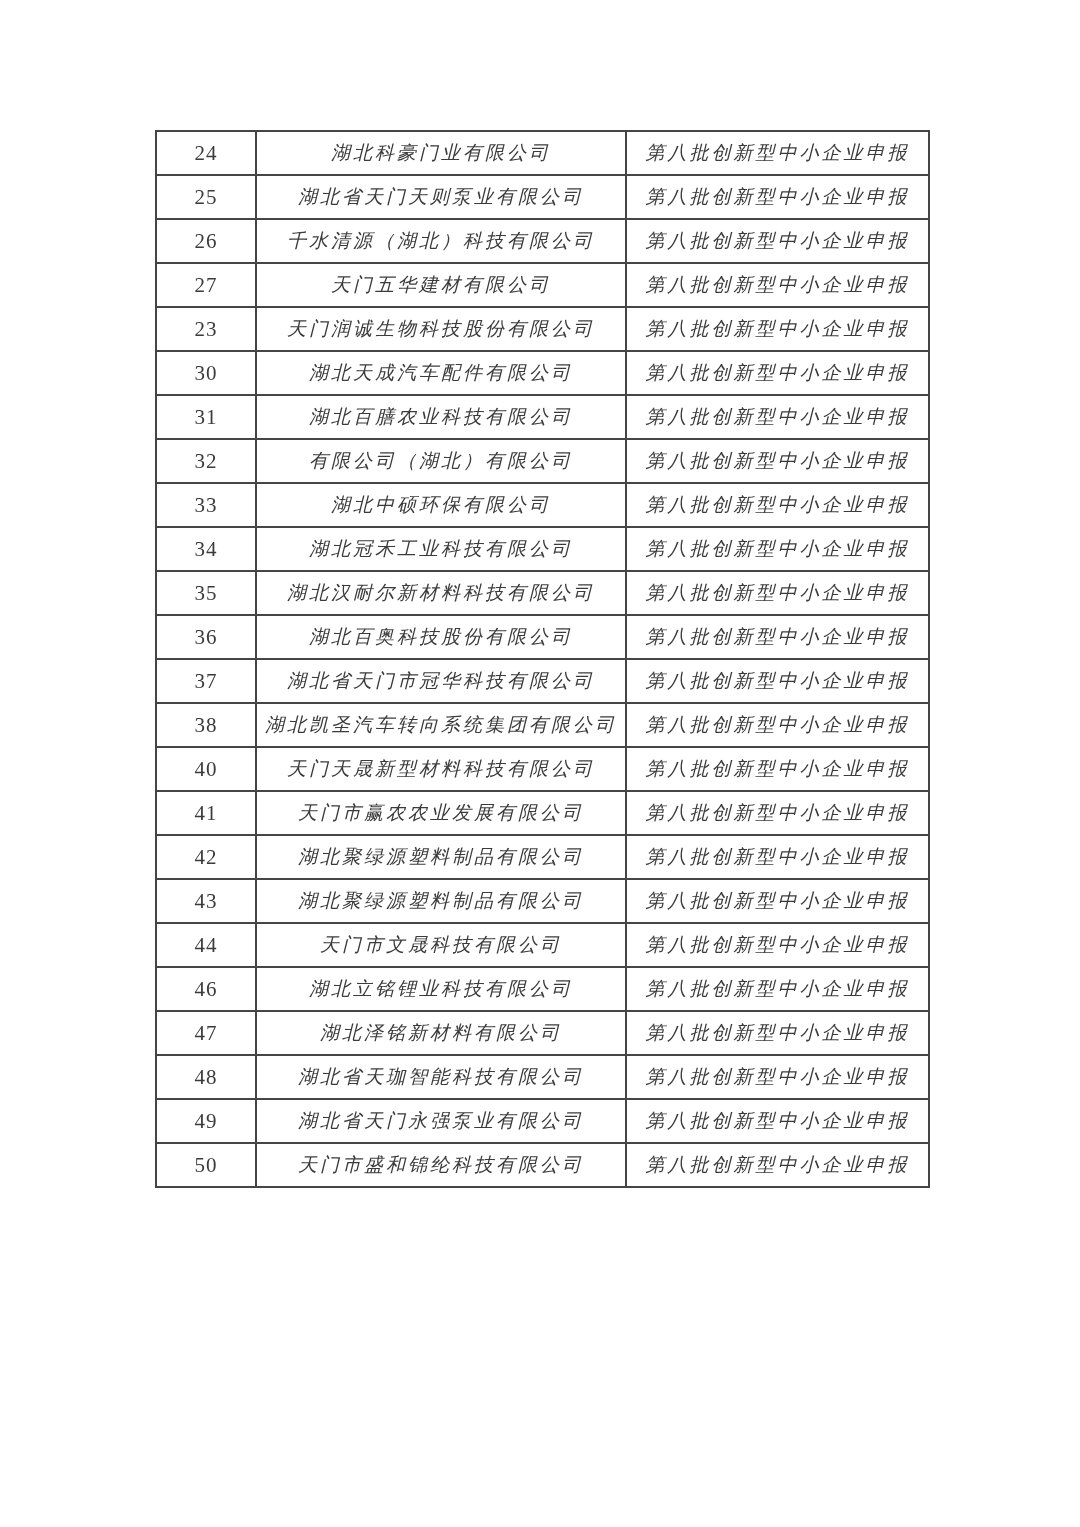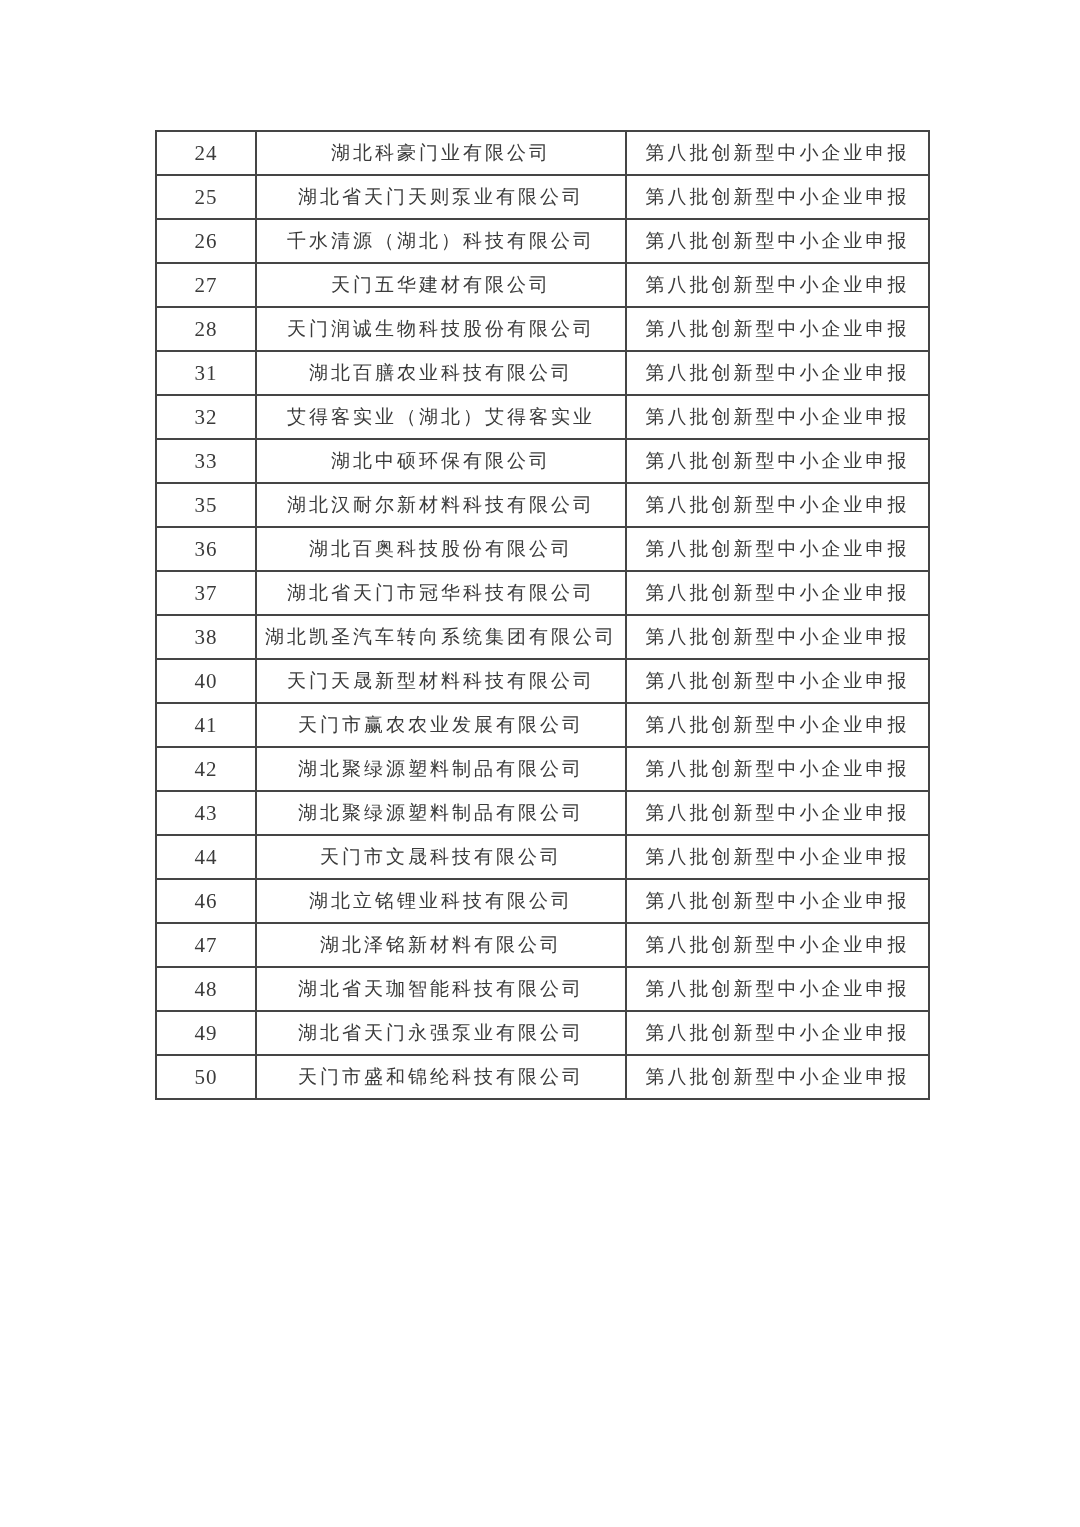--- a/index.html
+++ b/index.html
@@ -36,20 +36,21 @@
     overflow: hidden;
     white-space: nowrap;
   }
   td.cell-no {
     font-size: 21px;
     letter-spacing: 1px;
   }
   td.cell-name, td.cell-type {
     font-size: 19px;
     letter-spacing: 3px;
+    font-style: italic;
   }
 </style>
 </head>
 <body>
 
 <div class="page">
   <table class="company-table">
     <colgroup>
       <col class="col-no">
       <col class="col-name">
@@ -70,37 +71,47 @@
     <td class="cell-no">26</td>
     <td class="cell-name">千水清源（湖北）科技有限公司</td>
     <td class="cell-type">第八批创新型中小企业申报</td>
   </tr>
         <tr>
     <td class="cell-no">27</td>
     <td class="cell-name">天门五华建材有限公司</td>
     <td class="cell-type">第八批创新型中小企业申报</td>
   </tr>
         <tr>
-    <td class="cell-no">28</td>
+    <td class="cell-no">23</td>
     <td class="cell-name">天门润诚生物科技股份有限公司</td>
+    <td class="cell-type">第八批创新型中小企业申报</td>
+  </tr>
+        <tr>
+    <td class="cell-no">30</td>
+    <td class="cell-name">湖北天成汽车配件有限公司</td>
     <td class="cell-type">第八批创新型中小企业申报</td>
   </tr>
         <tr>
     <td class="cell-no">31</td>
     <td class="cell-name">湖北百膳农业科技有限公司</td>
     <td class="cell-type">第八批创新型中小企业申报</td>
   </tr>
         <tr>
     <td class="cell-no">32</td>
-    <td class="cell-name">艾得客实业（湖北）艾得客实业</td>
+    <td class="cell-name">有限公司（湖北）有限公司</td>
     <td class="cell-type">第八批创新型中小企业申报</td>
   </tr>
         <tr>
     <td class="cell-no">33</td>
     <td class="cell-name">湖北中硕环保有限公司</td>
+    <td class="cell-type">第八批创新型中小企业申报</td>
+  </tr>
+        <tr>
+    <td class="cell-no">34</td>
+    <td class="cell-name">湖北冠禾工业科技有限公司</td>
     <td class="cell-type">第八批创新型中小企业申报</td>
   </tr>
         <tr>
     <td class="cell-no">35</td>
     <td class="cell-name">湖北汉耐尔新材料科技有限公司</td>
     <td class="cell-type">第八批创新型中小企业申报</td>
   </tr>
         <tr>
     <td class="cell-no">36</td>
     <td class="cell-name">湖北百奥科技股份有限公司</td>

